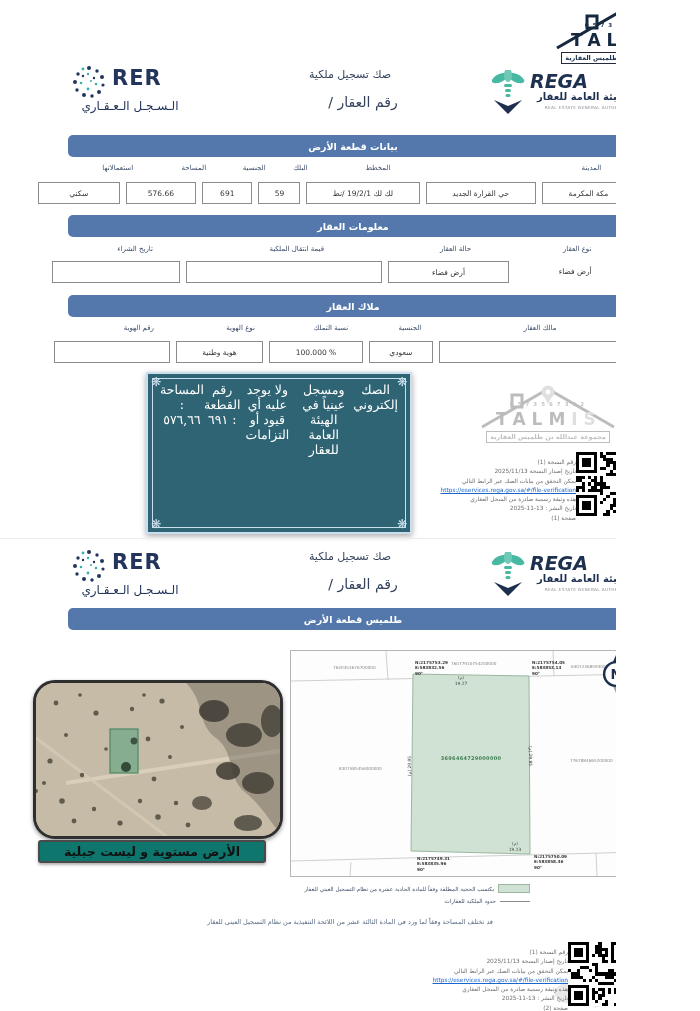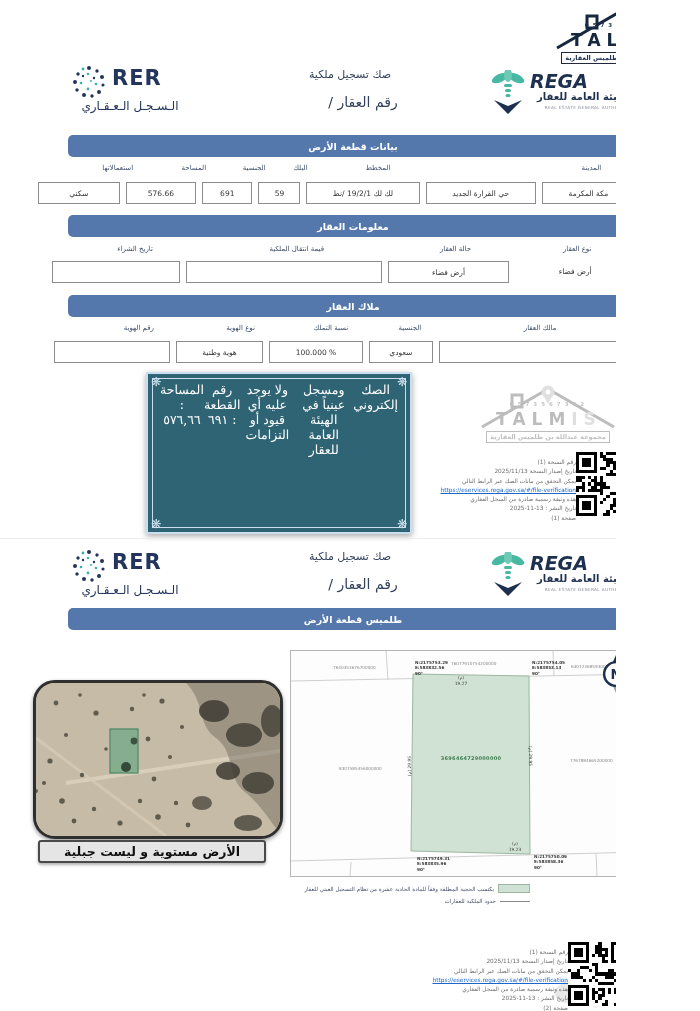--- a/index.html
+++ b/index.html
@@ -61,21 +61,21 @@
   .ml{position:absolute;font-size:4.2px;color:#8a8a8a;white-space:pre-line;line-height:1.3;}
   .mc{position:absolute;font-size:4.2px;color:#3a3a3a;font-weight:bold;white-space:pre-line;line-height:1.3;}
   .mid{position:absolute;font-size:5px;color:#3f7d50;font-weight:bold;letter-spacing:.3px;text-align:center;}
   .mdim{position:absolute;font-size:4.4px;color:#444;white-space:pre-line;text-align:center;line-height:1.3;}
   .rot90{transform:rotate(90deg);transform-origin:left top;}
   .rotm90{transform:rotate(-90deg);transform-origin:left top;}
 
   
   .sat{left:33px;top:680px;width:244px;height:153px;border:3px solid #2f2f2f;border-radius:22px;
        overflow:hidden;box-shadow:0 2px 4px rgba(0,0,0,.4);background:#c6bba7;}
-  .caption{left:38px;top:840px;width:224px;border:2px solid #4a4a4a;border-radius:3px;background:#e5e5e5;
+  .caption{left:38px;top:840px;width:224px;border:2px solid #4a4a4a;border-radius:3px;background:#0f766e;
            font-size:12.5px;font-weight:bold;color:#111;text-align:center;padding:2px 0;direction:rtl;
            box-shadow:0 2px 3px rgba(0,0,0,.3);}
 
   
   .legend{left:295px;top:884px;width:235px;display:flex;flex-direction:column;gap:5px;}
   .lrow{display:flex;justify-content:flex-end;align-items:center;gap:4px;}
   .ltext{font-size:5.6px;color:#44506b;direction:rtl;text-align:right;}
   .lswatch{width:30px;height:7px;background:#cfe2d4;border:1px solid #9cb6a2;flex:0 0 30px;}
   .lline{width:30px;height:0;border-top:1.2px solid #8a8a8a;flex:0 0 30px;}
   .note{left:0;top:918px;width:700px;text-align:center;font-size:6.5px;color:#5a6b85;direction:rtl;}
@@ -510,20 +510,21 @@
   <div class="abs legend">
     <div class="lrow">
       <div class="ltext">يكتسب الحجية المطلقة وفقاً للمادة الحادية عشرة من نظام التسجيل العيني للعقار</div>
       <div class="lswatch"></div>
     </div>
     <div class="lrow">
       <div class="ltext">حدود الملكية للعقارات</div>
       <div class="lline"></div>
     </div>
   </div>
+  <div class="abs note">قد تختلف المساحة وفقاً لما ورد في المادة الثالثة عشر من اللائحة التنفيذية من نظام التسجيل العيني للعقار</div>
 
   <svg class="abs swoosh" style="left:545px;top:948px;" width="155" height="62" viewBox="0 0 155 62">
     <path d="M8,42 C55,4 125,6 148,22 C110,16 60,28 28,54 C20,58 10,52 8,42 Z" fill="#c2c2c2"></path>
     <path d="M40,52 C70,40 110,38 135,42 C105,46 70,54 50,60 Z" fill="#cccccc"></path>
   </svg>
   <div class="abs verify" style="left:408px;top:942px;width:224px;">
     <div class="vtxt">
       <div>رقم النسخة (1)</div>
       <div>تاريخ إصدار النسخة 2025/11/13</div>
       <div><span>يمكن التحقق من بيانات الصك عبر الرابط التالي </span><span class="vlink">https://eservices.rega.gov.sa/#/file-verification</span></div>

